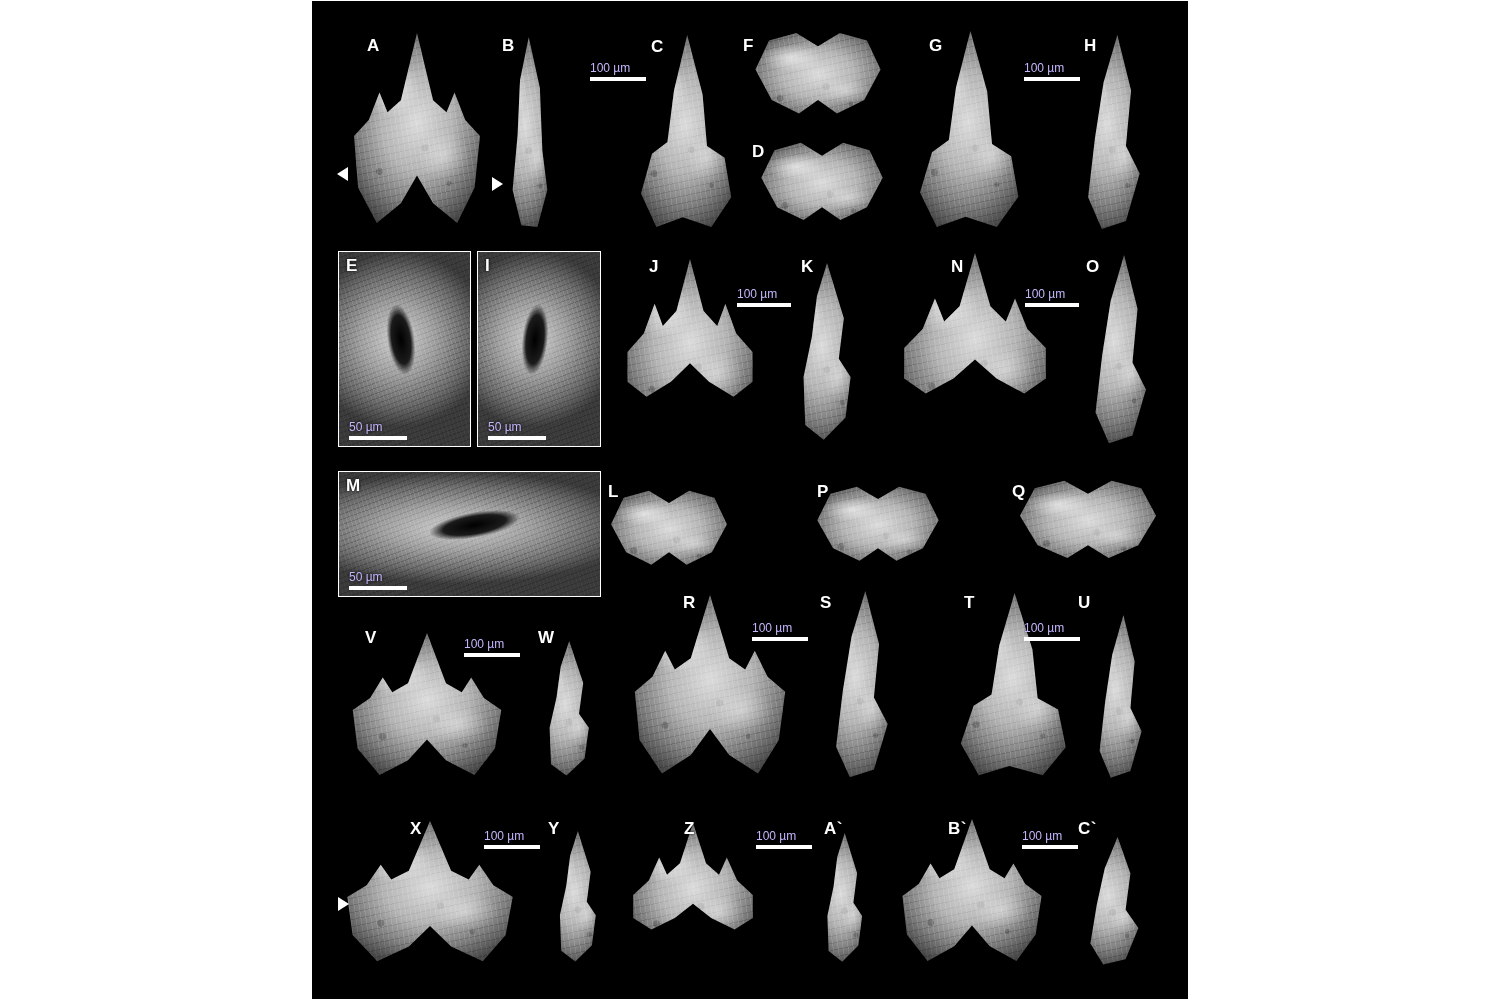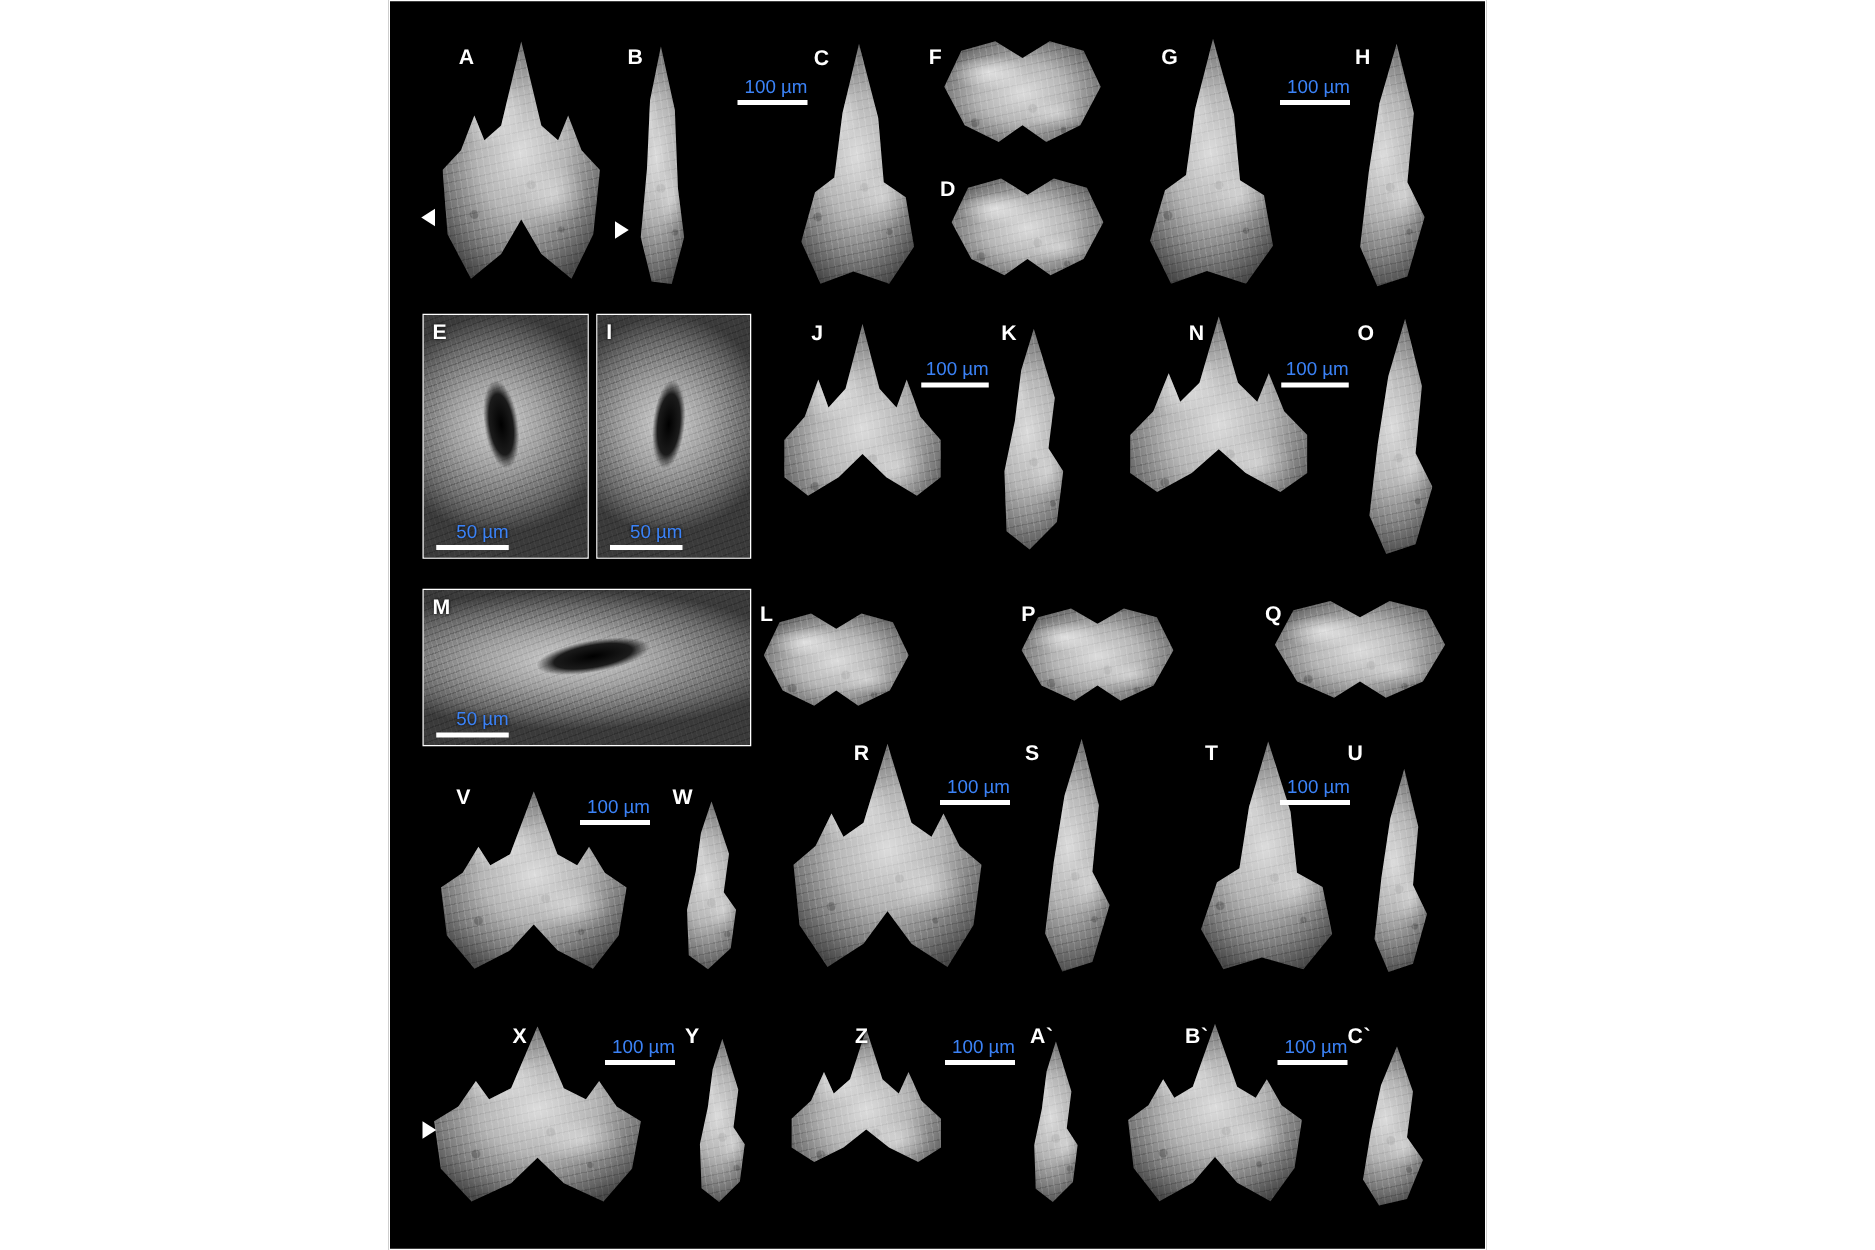--- a/index.html
+++ b/index.html
@@ -53,24 +53,24 @@
     position:absolute;
     color:#ffffff;
     font-weight:bold;
     font-size:17px;
     letter-spacing:.5px;
     font-family:"Liberation Sans",sans-serif;
     text-shadow:0 0 3px #000;
   }
   .scalebar{position:absolute;}
   .scalebar .txt{
-    color:#3b82f6;
-    font-size:15px;
+    color:#c4b5fd;
+    font-size:12px;
     font-family:"Liberation Sans",sans-serif;
-    text-align:right;
+    text-align:left;
     display:block;
     white-space:nowrap;
     text-shadow:0 0 3px #000;
   }
   .scalebar .bar{
     display:block;
     height:4px;
     background:#ffffff;
     margin:2px auto 0 auto;
   }

